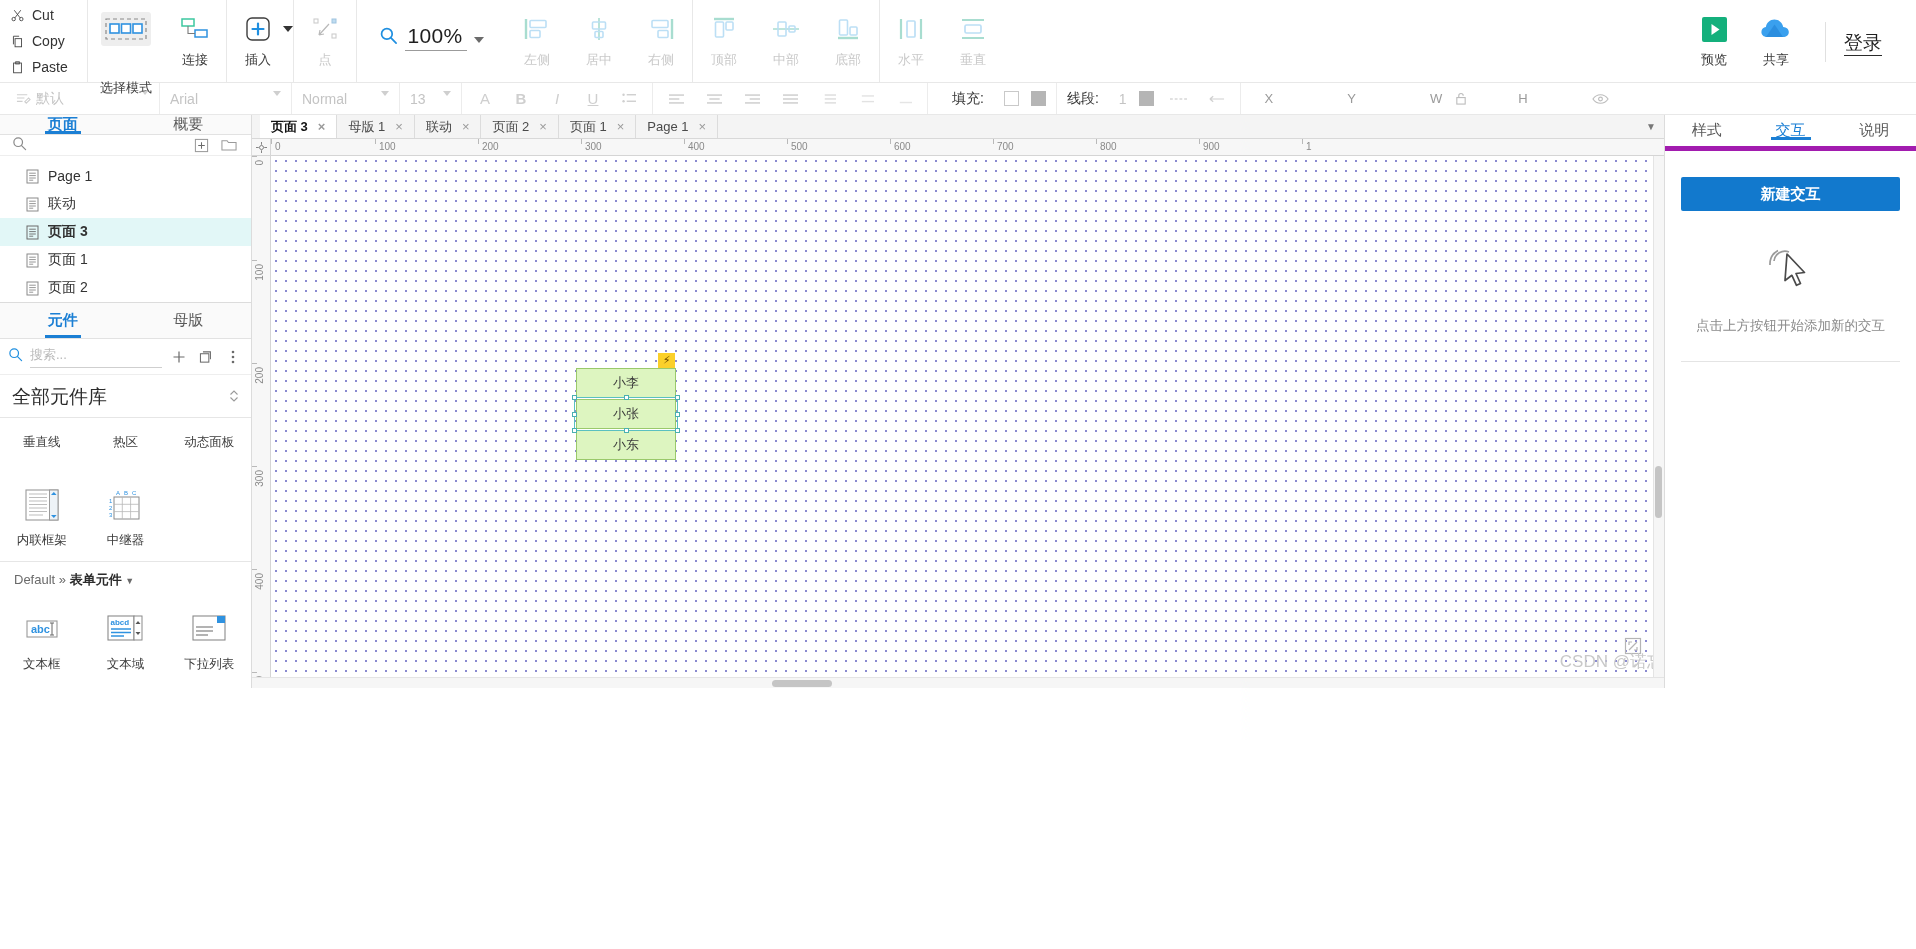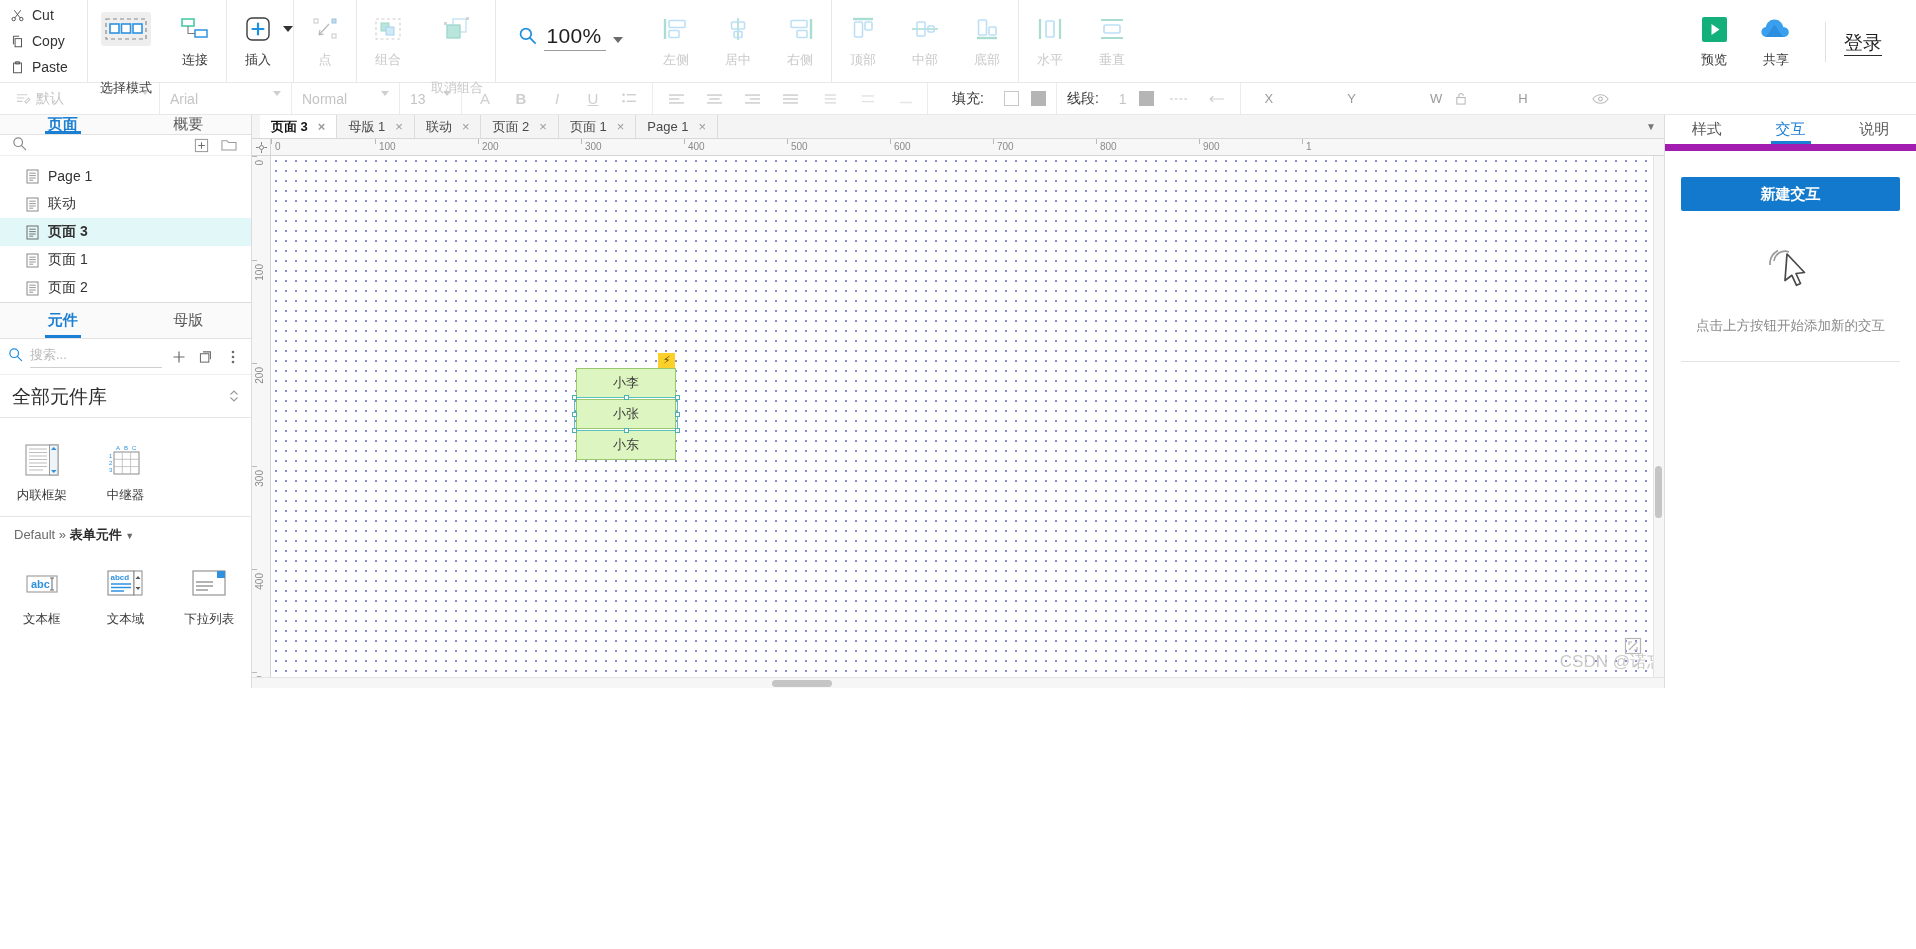--- a/index.html
+++ b/index.html
@@ -178,21 +178,21 @@
   .bolt {
     position:absolute; width:17px; height:15px; background:#fbd02a;
     display:flex; align-items:center; justify-content:center;
     font-size:11px; color:#6b4a00; line-height:1;
   }
   .wm { position:absolute; right:0; bottom:4px; font-size:17px; color:#c9c9c9;margin-left:48px; }
   .corner-ic { position:absolute; right:22px; bottom:22px; width:18px; height:18px; color:#b5b5b5; }
 
   
   .right-col { width: 252px; min-width:252px; border-left:1px solid #dcdcdc; background:#fff; display:flex; flex-direction:column; }
-  .rtabs { display:flex; height:36px; border-bottom:7px solid #a21caf; }
+  .rtabs { display:flex; height:36px; border-bottom:5px solid #a21caf;align-items:center; }
   .rtab { flex:1; display:flex; align-items:center; justify-content:center; font-size:15px; color:#5a5a5a; cursor:pointer; position:relative;}
   .rtab.active { color:#1b7fd4; }
   .rtab.active::after { content:""; position:absolute; bottom:0; left:50%; transform:translateX(-50%); width:40px; height:3px; background:#1b7fd4; }
   .r-body { padding: 26px 16px 0 16px; }
   .primary-btn {
     display:block; width:100%; height:34px; background:#1279cd; color:#fff;
     font-size:15px; font-weight:bold; border:none; border-radius:2px;
     cursor:pointer; text-align:center; line-height:34px;
   }
   .hint-wrap { margin-top: 34px; display:flex; flex-direction:column; align-items:center; gap:16px; }
@@ -290,43 +290,20 @@
             <rect x="21" y="3" width="4" height="4" fill="#bfdcf0" stroke="#9fc4e0" stroke-width="1"></rect>
             <rect x="21" y="18" width="4" height="4" fill="none" stroke="#ccc" stroke-width="1.1"></rect>
             <path d="M8 19l10-11M8 19l1-5M8 19l5-1" fill="none" stroke="#b9b9b9" stroke-width="1.2"></path>
           </svg>
         </span>
         <span class="lab">点</span>
       </div>
     </div>
 
 
-    <div class="tb-group">
-      <div class="tb-btn disabled">
-        <span class="glyph">
-          <svg width="30" height="26" viewBox="0 0 30 26">
-            <rect x="3" y="3" width="24" height="20" fill="none" stroke="#cfcfcf" stroke-width="1.1" stroke-dasharray="3,2.5"></rect>
-            <rect x="8" y="7" width="8" height="8" fill="#b8e6dd" stroke="#9fd6cc" stroke-width="1"></rect>
-            <rect x="13" y="11" width="8" height="8" fill="#cfe9f7" stroke="#a8d2ee" stroke-width="1"></rect>
-          </svg>
-        </span>
-        <span class="lab">组合</span>
-      </div>
-      <div class="tb-btn wide disabled">
-        <span class="glyph">
-          <svg width="30" height="26" viewBox="0 0 30 26">
-            <rect x="11" y="3" width="13" height="13" fill="#fff" stroke="#bfe1f5" stroke-width="1.3"></rect>
-            <rect x="5" y="9" width="13" height="13" fill="#b8e6dd" stroke="#9fd6cc" stroke-width="1.3"></rect>
-            <rect x="2" y="6" width="3" height="3" fill="#d4d4d4"></rect>
-              <rect x="24" y="1" width="3" height="3" fill="#d4d4d4"></rect>
-          </svg>
-        </span>
-        <span class="lab">取消组合</span>
-      </div>
-    </div>
 
     <div class="tb-group nb">
       <div class="zoom-box">
         <span>
           <svg width="19" height="19" viewBox="0 0 20 20">
               <g fill="none" stroke="#1f8fe0" stroke-width="1.8">
                 <circle cx="8.3" cy="8.3" r="5.6"></circle>
                 <path d="M12.6 12.6L18 18" stroke-linecap="round"></path>
               </g>
             </svg>
@@ -762,20 +739,34 @@
           <span class="lib-title">全部元件库</span>
           <span class="chev2">
             <svg width="10" height="14" viewBox="0 0 10 14">
                 <g stroke="#9a9a9a" stroke-width="1.1" fill="none">
                   <path d="M1.5 5.5L5 2l3.5 3.5M1.5 8.5L5 12l3.5-3.5"></path>
                 </g>
               </svg>
           </span>
         </div>
 
+        <div class="w-grid">
+          <div class="w-cell" style="gap:2px;">
+            <span class="wglyph" style="height:0"></span>
+            <span class="wlab">垂直线</span>
+          </div>
+          <div class="w-cell" style="gap:2px;">
+            <span class="wglyph" style="height:0"></span>
+            <span class="wlab">热区</span>
+          </div>
+          <div class="w-cell" style="gap:2px;">
+            <span class="wglyph" style="height:0"></span>
+            <span class="wlab">动态面板</span>
+          </div>
+        </div>
 
         <div class="w-grid" style="padding-top:14px;">
           <div class="w-cell">
             <span class="wglyph">
               <svg width="38" height="34" viewBox="0 0 38 34">
                 <rect x="3" y="2" width="32" height="30" fill="#fff" stroke="#9a9a9a" stroke-width="1.1"></rect>
                 <g stroke="#b5b5b5" stroke-width=".9">
                     <path d="M6 6h18M6 9.5h18M6 13h18M6 16.5h18M6 20h18M6 23.5h18M6 27h14"></path>
                   </g>
                 <rect x="26.5" y="2" width="8.5" height="30" fill="#eef3f7" stroke="#9a9a9a" stroke-width="1"></rect>

